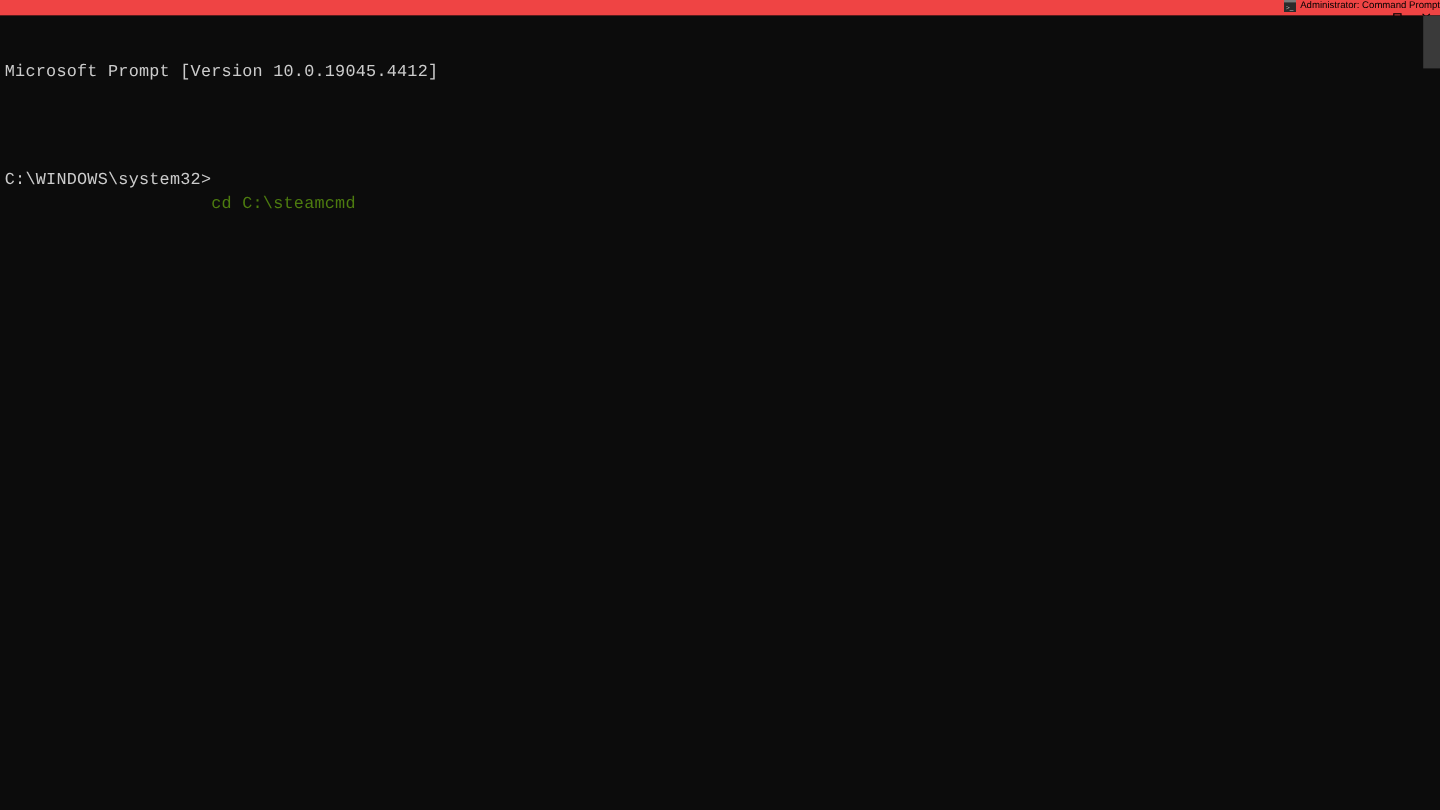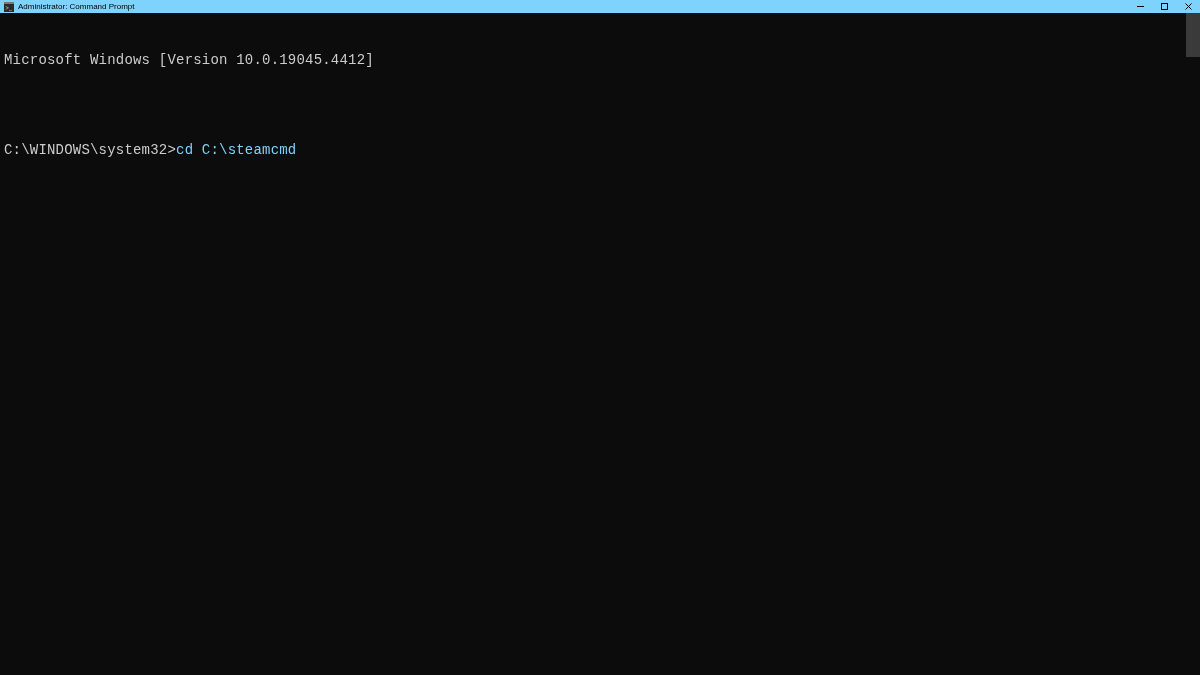--- a/index.html
+++ b/index.html
@@ -6,25 +6,26 @@
     body {
       width: 1200px;
       height: 675px;
       background: #000;
       overflow: hidden;
       font-family: Consolas, 'Courier New', monospace;
       position: relative;
     }
     .titlebar {
       height: 13px;
-      background: #7dd3fc;
+      background: #ef4444;
       display: flex;
-      align-items: center;
+      align-items: flex-end;
       justify-content: space-between;
       padding-left: 4px;
+      flex-direction: column;
     }
     .titlebar-left {
       display: flex;
       align-items: center;
       gap: 4px;
     }
     .app-icon {
       width: 10px;
       height: 10px;
       display: inline-flex;
@@ -76,26 +77,27 @@
       right: 0;
       width: 14px;
       height: 44px;
       background: #3a3a3a;
     }
     .prompt-line { display: flex; }
     .cmd-input {
       background: transparent;
       border: none;
       outline: none;
-      color: #7dd3fc;
+      color: #4d7c0f;
       font-family: Consolas, 'Courier New', monospace;
       font-size: 14px;
       line-height: 18px;
       letter-spacing: 0.2px;
       flex: 1;
+      margin-top: 20px;
     }
   </style>
 </head>
 <body>
 
 <div class="titlebar">
   <div class="titlebar-left">
     <span class="app-icon">
       <svg width="10" height="10" viewBox="0 0 10 10">
         <rect x="0" y="0" width="10" height="10" fill="#2b2b2b"></rect>
@@ -119,18 +121,18 @@
     <div class="win-btn close">
       <svg width="9" height="9" viewBox="0 0 9 9">
           <line x1="1.5" y1="1.5" x2="7.5" y2="7.5" stroke="#000" stroke-width="1"></line>
           <line x1="7.5" y1="1.5" x2="1.5" y2="7.5" stroke="#000" stroke-width="1"></line>
         </svg>
     </div>
   </div>
 </div>
 
 <div class="terminal">
-  <span class="terminal-line">Microsoft Windows [Version 10.0.19045.4412]</span>
+  <span class="terminal-line">Microsoft Prompt [Version 10.0.19045.4412]</span>
   <span class="terminal-line"></span>
   <span class="prompt-line"><span>C:\WINDOWS\system32&gt;</span><input class="cmd-input" spellcheck="false" value="cd C:\steamcmd" style=""></span>
 </div>
 
 <div class="scrollbar"></div>
 
 </body></html>

